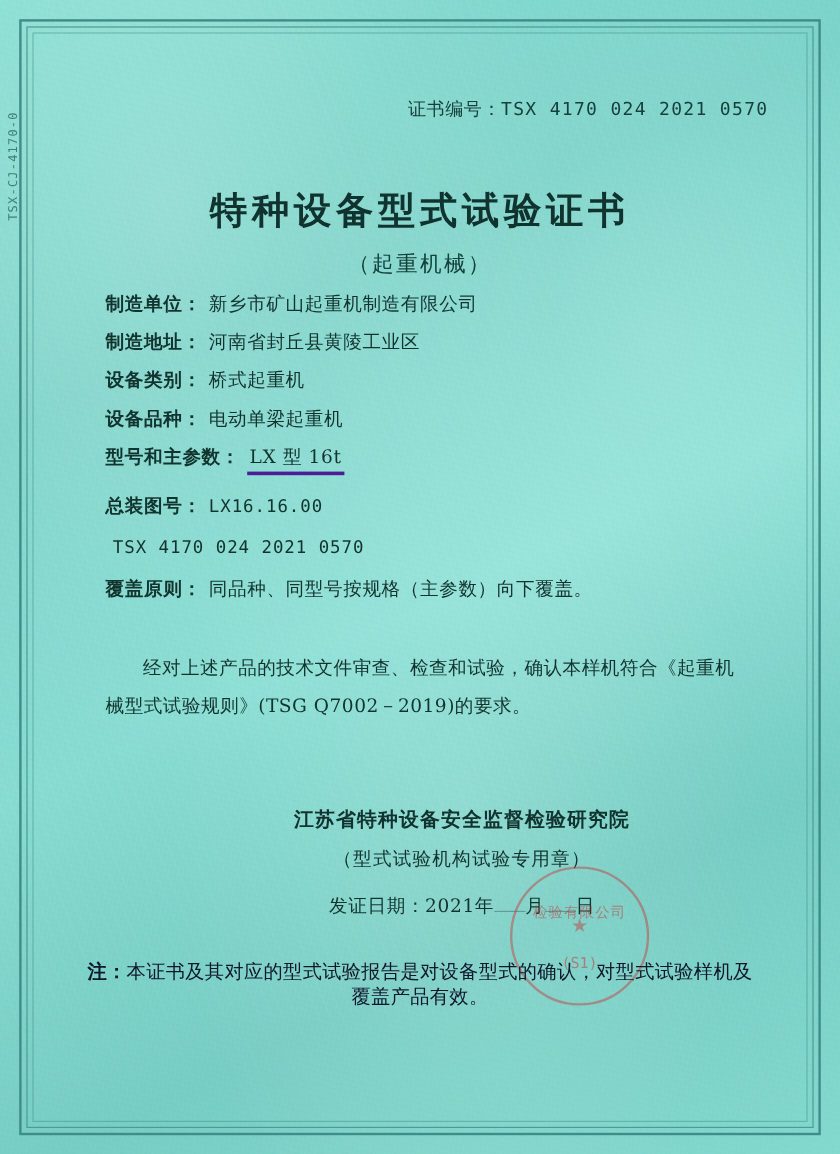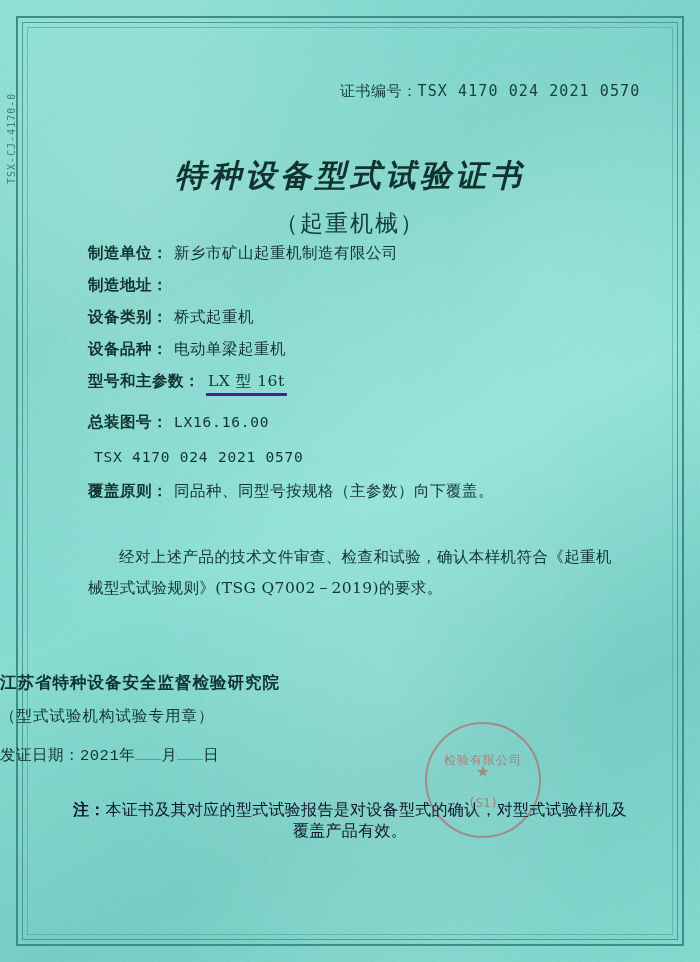--- a/index.html
+++ b/index.html
@@ -104,29 +104,28 @@
   .title {
     position: absolute;
     left: 0;
     top: 155px;
     width: 700px;
     text-align: center;
     font-size: 31px;
     font-weight: bold;
     letter-spacing: 4px;
     color: #10332f;
-    font-style: italic;
   }
   .subtitle {
     position: absolute;
     left: 0;
     top: 208px;
     width: 700px;
     text-align: center;
-    font-size: 23px;
+    font-size: 18px;
     letter-spacing: 2px;
     color: #12403a;
   }
 
   .fields {
     position: absolute;
     left: 88px;
     top: 243px;
     width: 540px;
   }
@@ -170,23 +169,23 @@
     color: #12342f;
     text-indent: 31px;
     letter-spacing: 0.4px;
   }
 
   .issuer {
     position: absolute;
     left: 0;
     top: 672px;
     width: 700px;
-    text-align: left;
+    text-align: center;
+    padding-left: 70px;
     box-sizing: border-box;
-    font-family: Liberation Mono, monospace;
   }
   .issuer .org {
     font-size: 16.5px;
     font-weight: bold;
     letter-spacing: 1px;
     color: #11332f;
   }
   .issuer .org-sub {
     margin-top: 12px;
     font-size: 15.5px;
@@ -282,20 +281,21 @@
   <div class="title">特种设备型式试验证书</div>
   <div class="subtitle">（起重机械）</div>
 
   <div class="fields">
     <div class="field">
       <span class="lbl">制造单位：</span>
       <span class="val">新乡市矿山起重机制造有限公司</span>
     </div>
     <div class="field">
       <span class="lbl">制造地址：</span>
+      <span class="val">河南省封丘县黄陵工业区</span>
     </div>
     <div class="field">
       <span class="lbl">设备类别：</span>
       <span class="val">桥式起重机</span>
     </div>
     <div class="field">
       <span class="lbl">设备品种：</span>
       <span class="val">电动单梁起重机</span>
     </div>
     <div class="field underlined">

